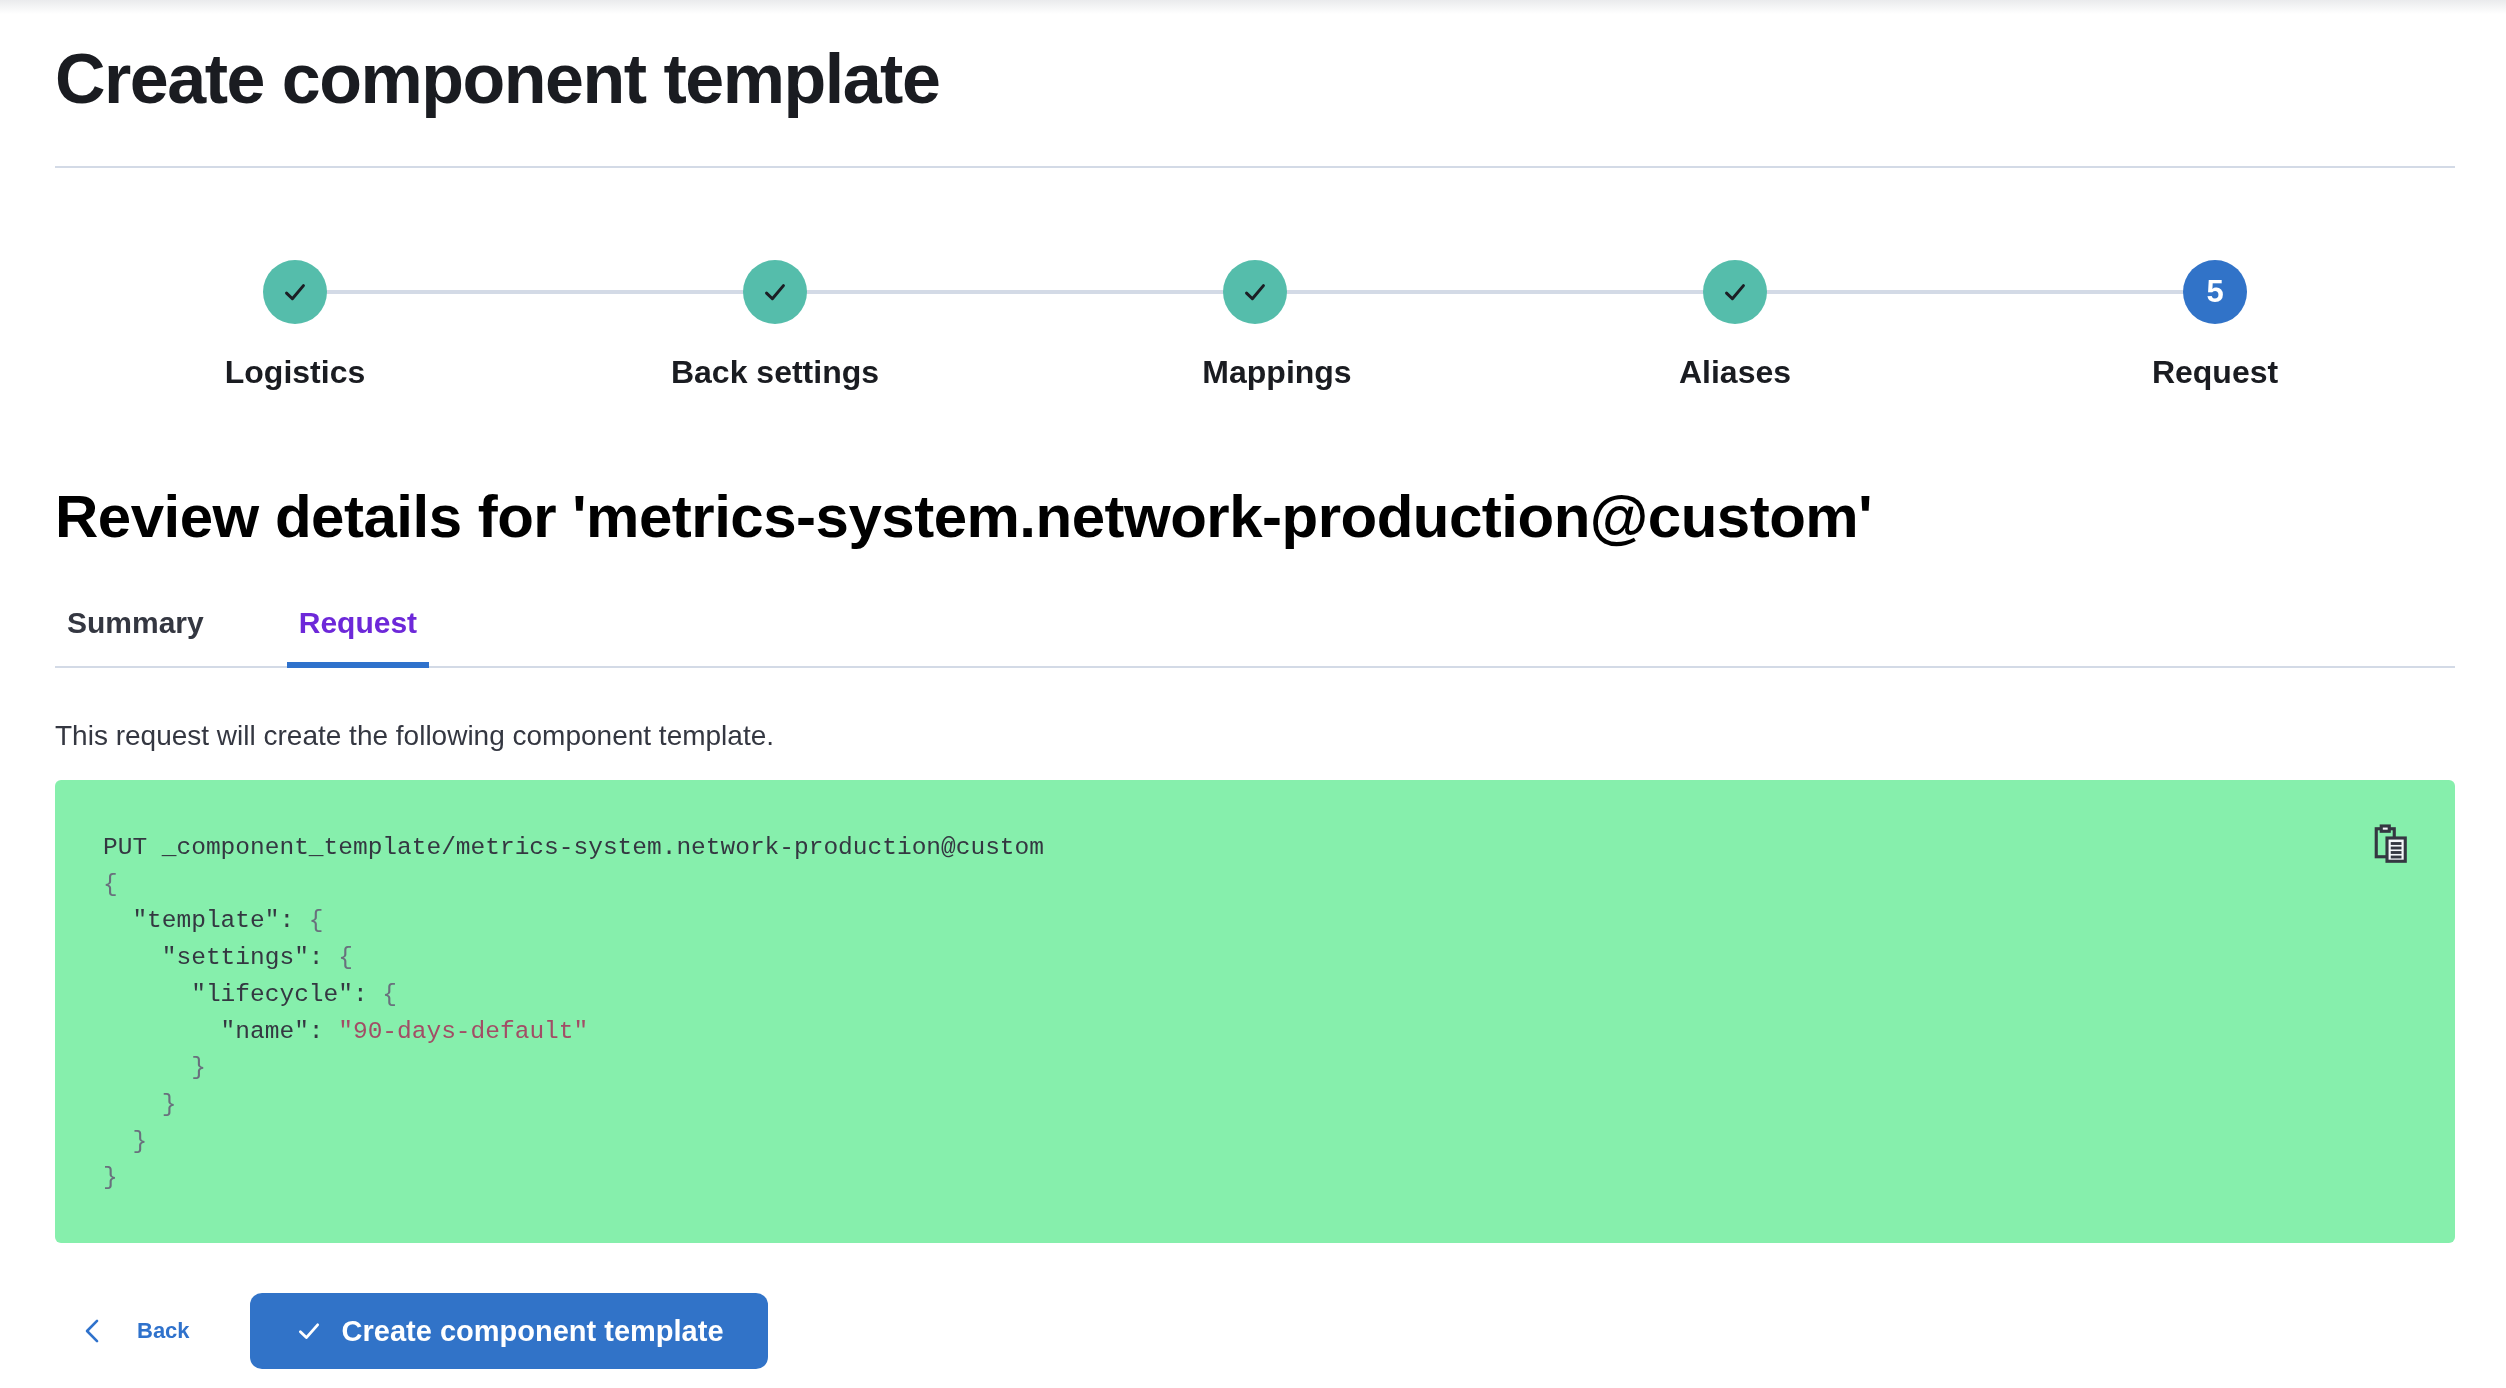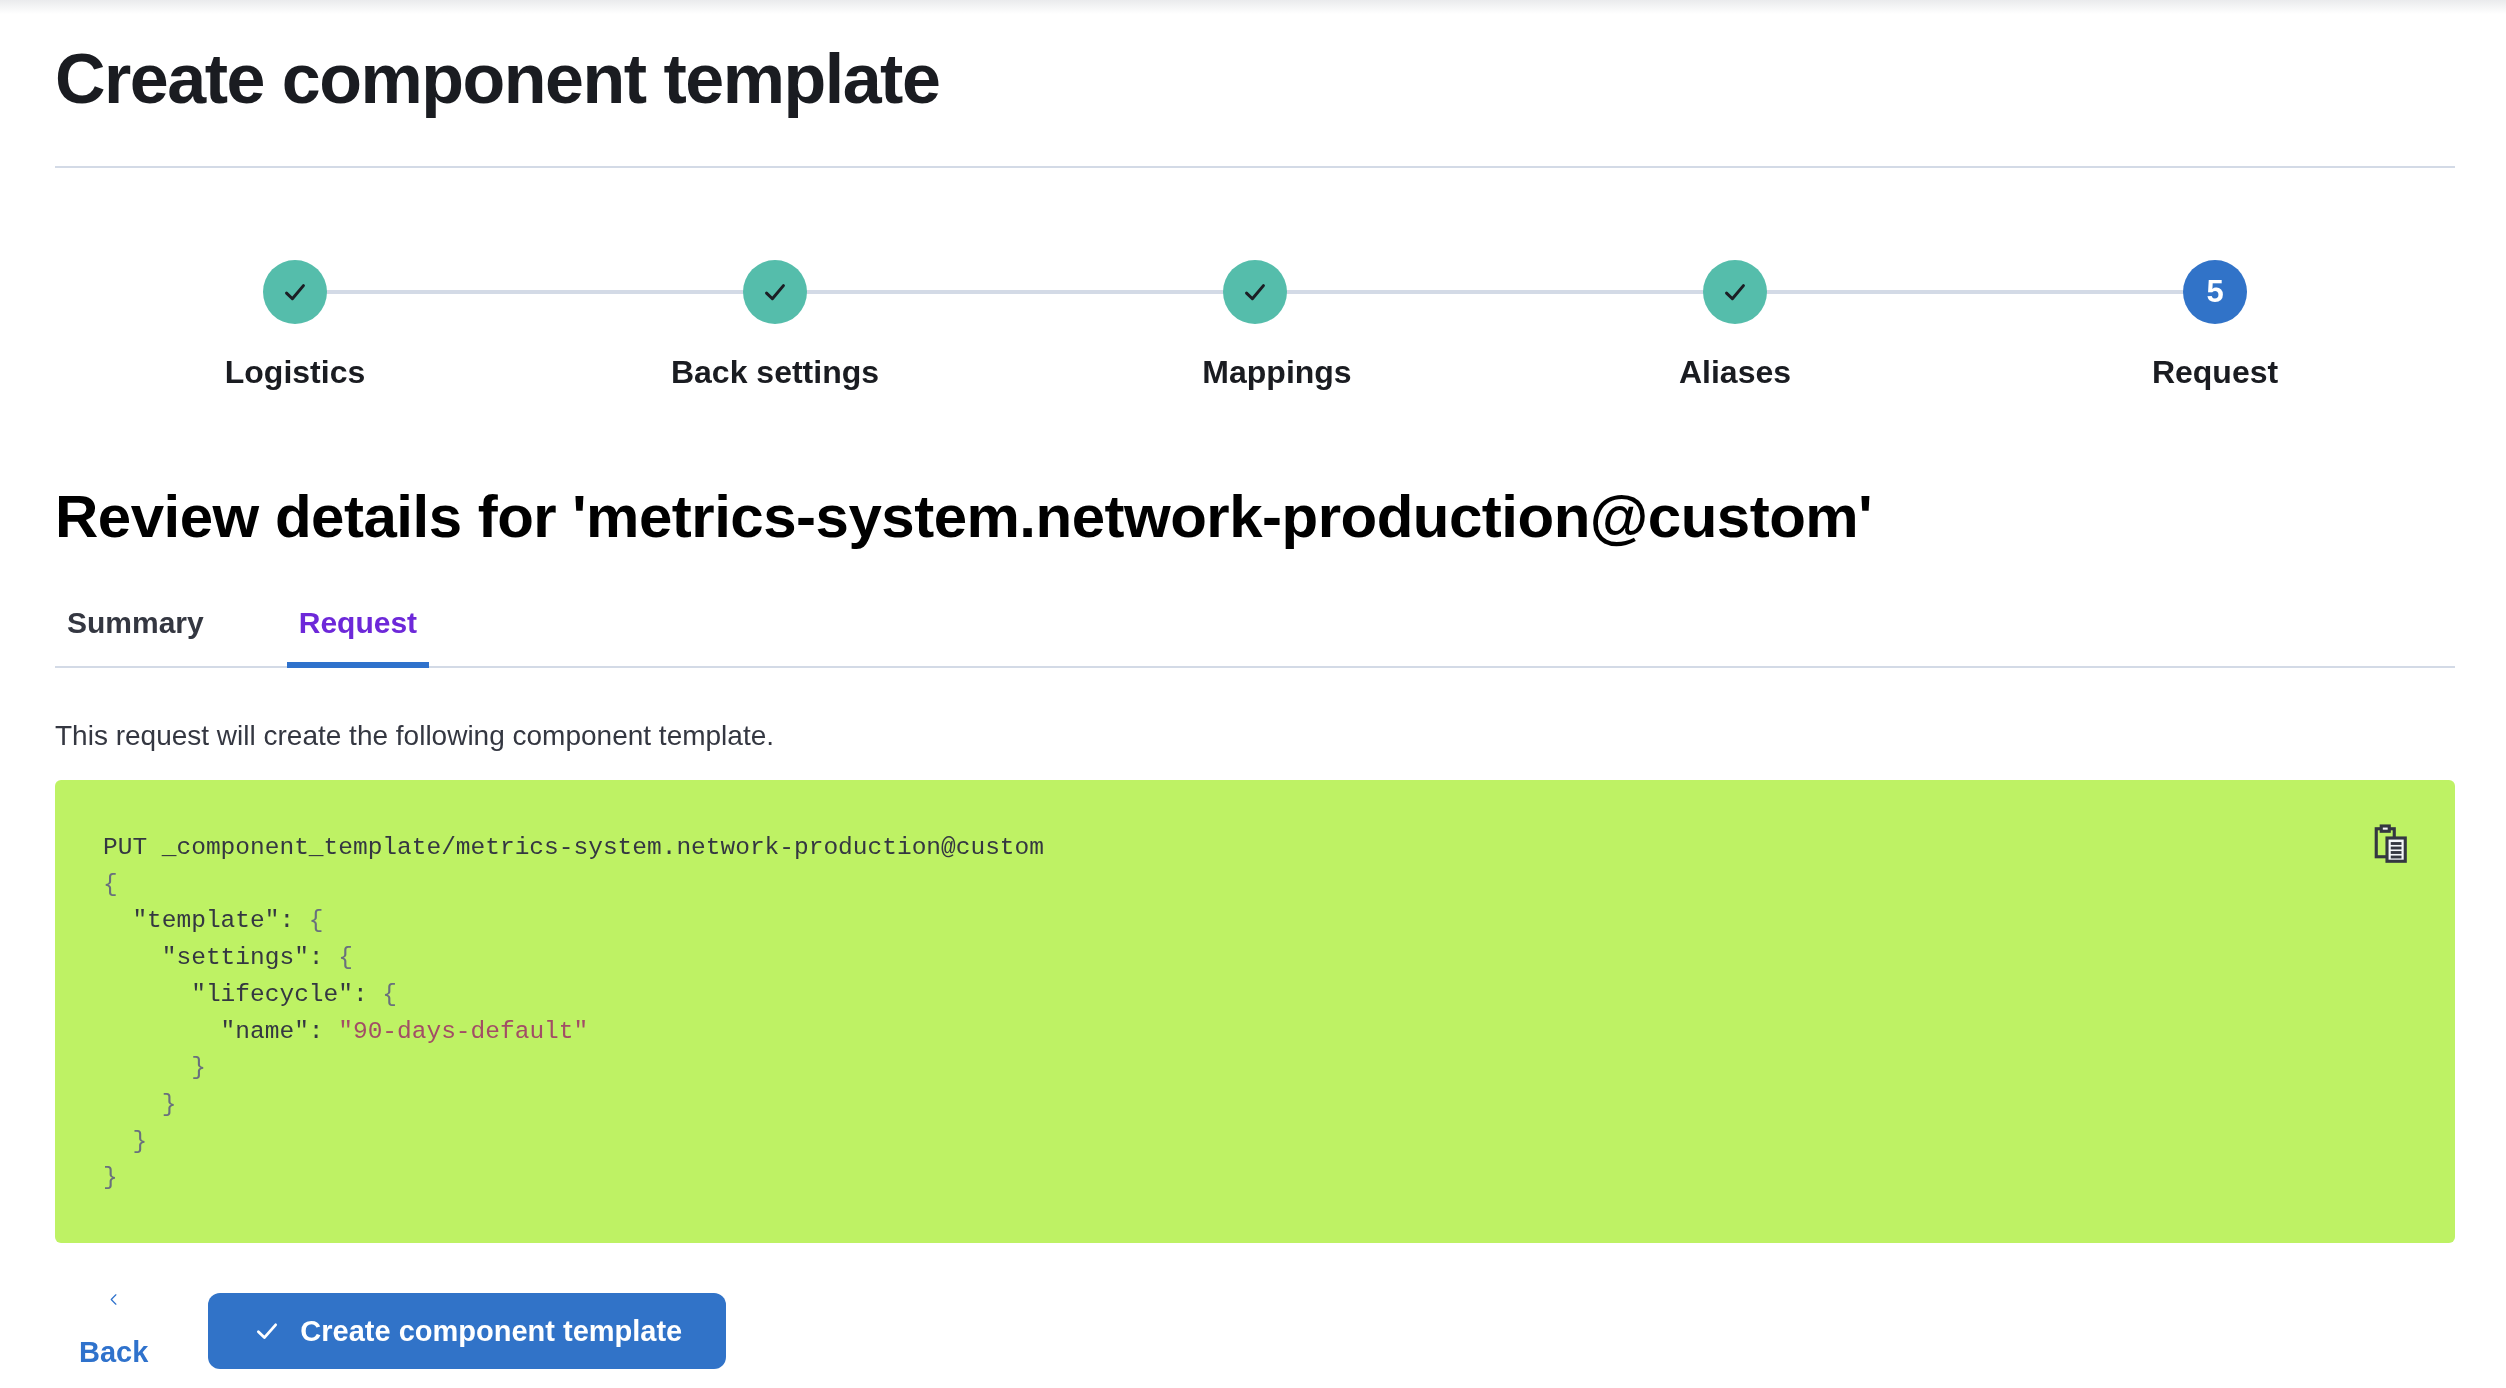--- a/index.html
+++ b/index.html
@@ -59,21 +59,21 @@
     padding: 0 12px 20px; margin-right: 28px; margin-bottom: -2px;
     border-bottom: 6px solid transparent;
   }
   .tab.selected { color: #6d28d9; border-bottom-color: #2f72cc; }
 
   .description { margin-top: 48px; font-size: 28px; line-height: 40px; color: #343741; }
 
   
   .code-block {
     position: relative; margin-top: 24px;
-    background: #bef264; border-radius: 6px;
+    background: #86efac; border-radius: 6px;
     padding: 50px 48px 46px;
   }
   .code-block pre {
     font-family: "Liberation Mono", "DejaVu Sans Mono", monospace;
     font-size: 24.5px; line-height: 36.7px; color: #343741;
     white-space: pre;
   }
   .c-plain  { color: #343741; }
   .c-punct  { color: #69707d; }
   .c-string { color: #a24d66; }
@@ -82,22 +82,22 @@
     background: none; border: none; cursor: pointer;
     width: 44px; height: 44px; display: flex; align-items: center; justify-content: center;
   }
 
   
   .footer { display: flex; align-items: center; margin-top: 50px; }
   .back-btn {
     background: none; border: none; cursor: pointer;
     display: flex; align-items: center; gap: 30px;
     font-family: "Liberation Sans", sans-serif;
-    font-size: 29px; font-weight: 700; color: #2f72cc;
-    padding: 0 24px; height: 76px; flex-direction: column;
+    font-size: 22px; font-weight: 700; color: #2f72cc;
+    padding: 0 24px; height: 76px;
   }
   .primary-btn {
     margin-left: 36px;
     display: flex; align-items: center; gap: 18px;
     background: #3173c8; border: none; border-radius: 12px; cursor: pointer;
     height: 76px; padding: 0 44px;
     font-family: "Liberation Sans", sans-serif;
     font-size: 29px; font-weight: 700; color: #ffffff;
   }
   svg { display: block; }

